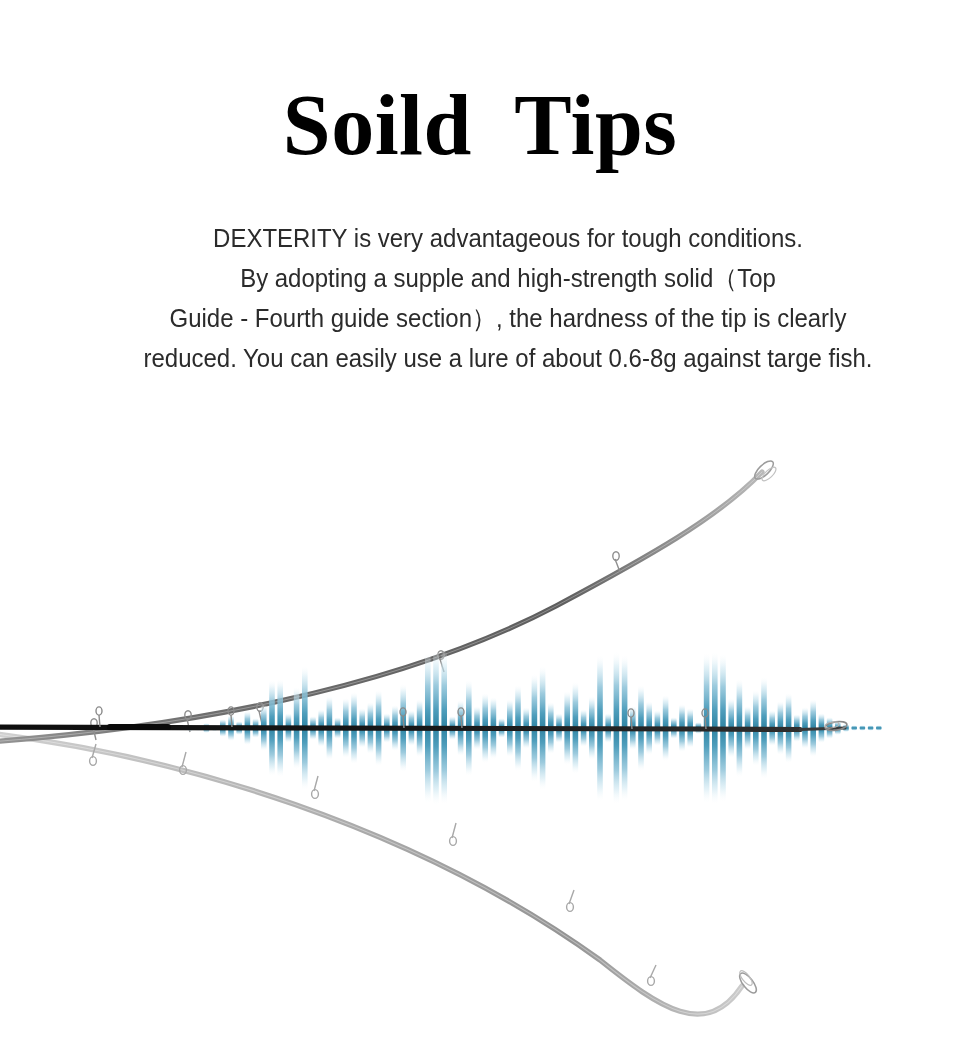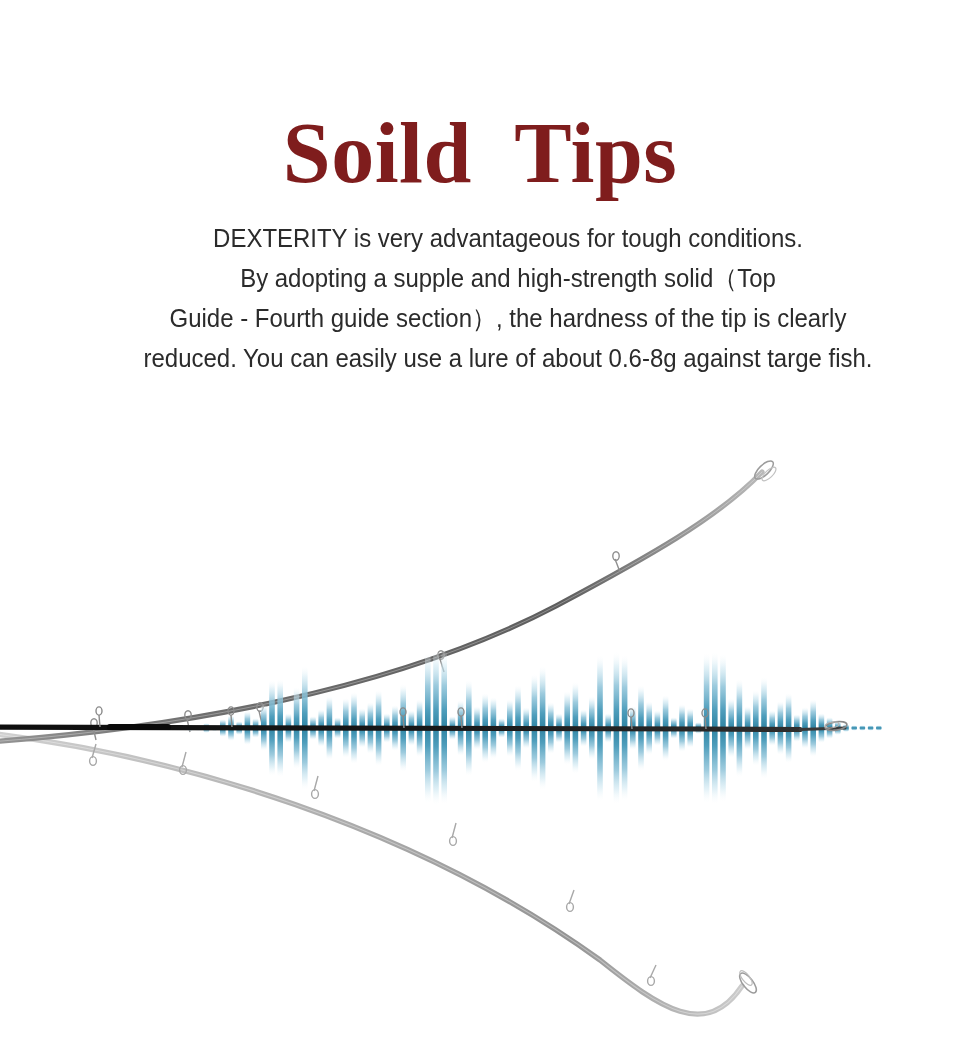--- a/index.html
+++ b/index.html
@@ -10,23 +10,22 @@
   }
 
   
   #title-block { position:absolute; top:78px; left:0; width:960px; text-align:center; }
   #page-title {
     font-family:"Liberation Serif", serif;
     font-weight:700;
     font-size:86px;
     line-height:94px;
     letter-spacing:0.5px;
-    color:#7f1d1d;
+    color:#000000;
     white-space:pre;
-    margin-top:28px;
   }
 
   
   #description-block {
     position:absolute; top:218px; left:0; width:960px; text-align:center;margin-left:28px;
   }
   .desc-line {
     font-family:"Liberation Sans", sans-serif;
     font-size:25.5px;
     line-height:40px;

